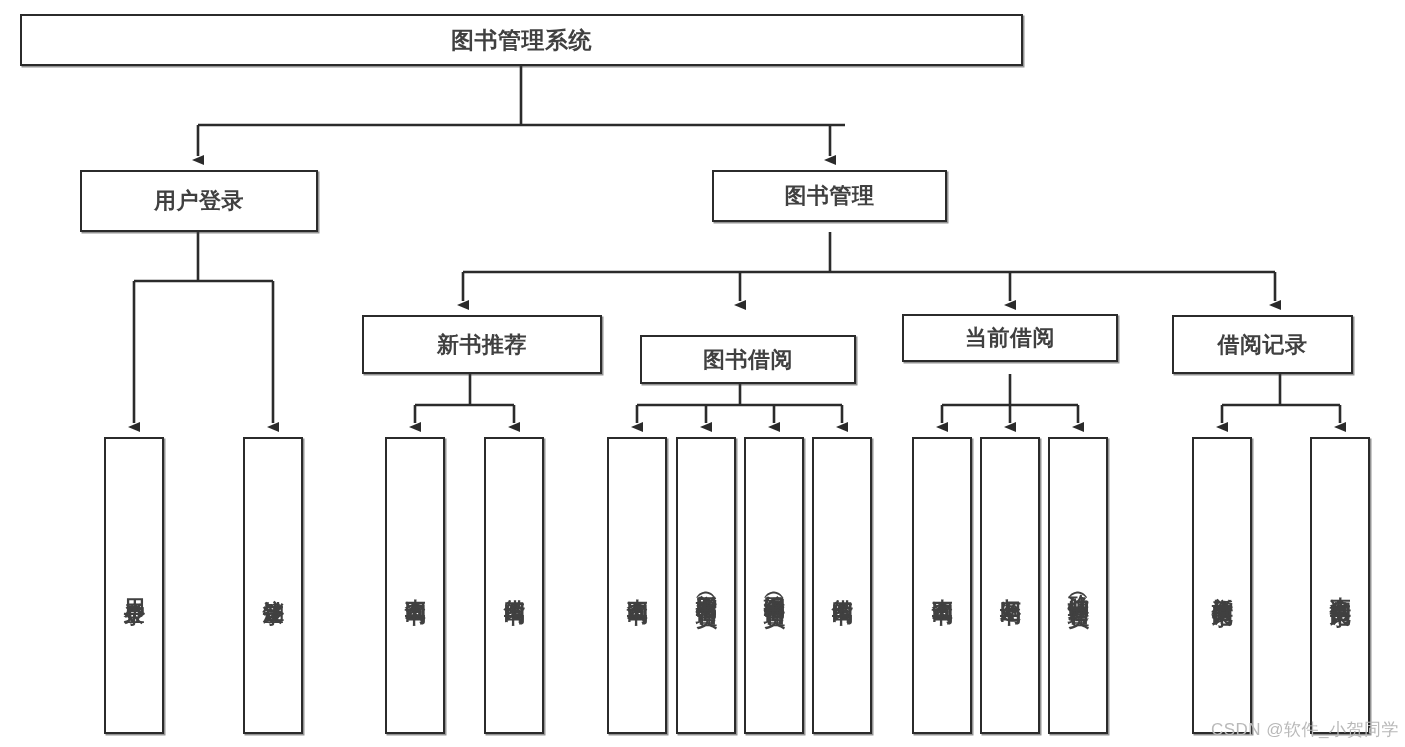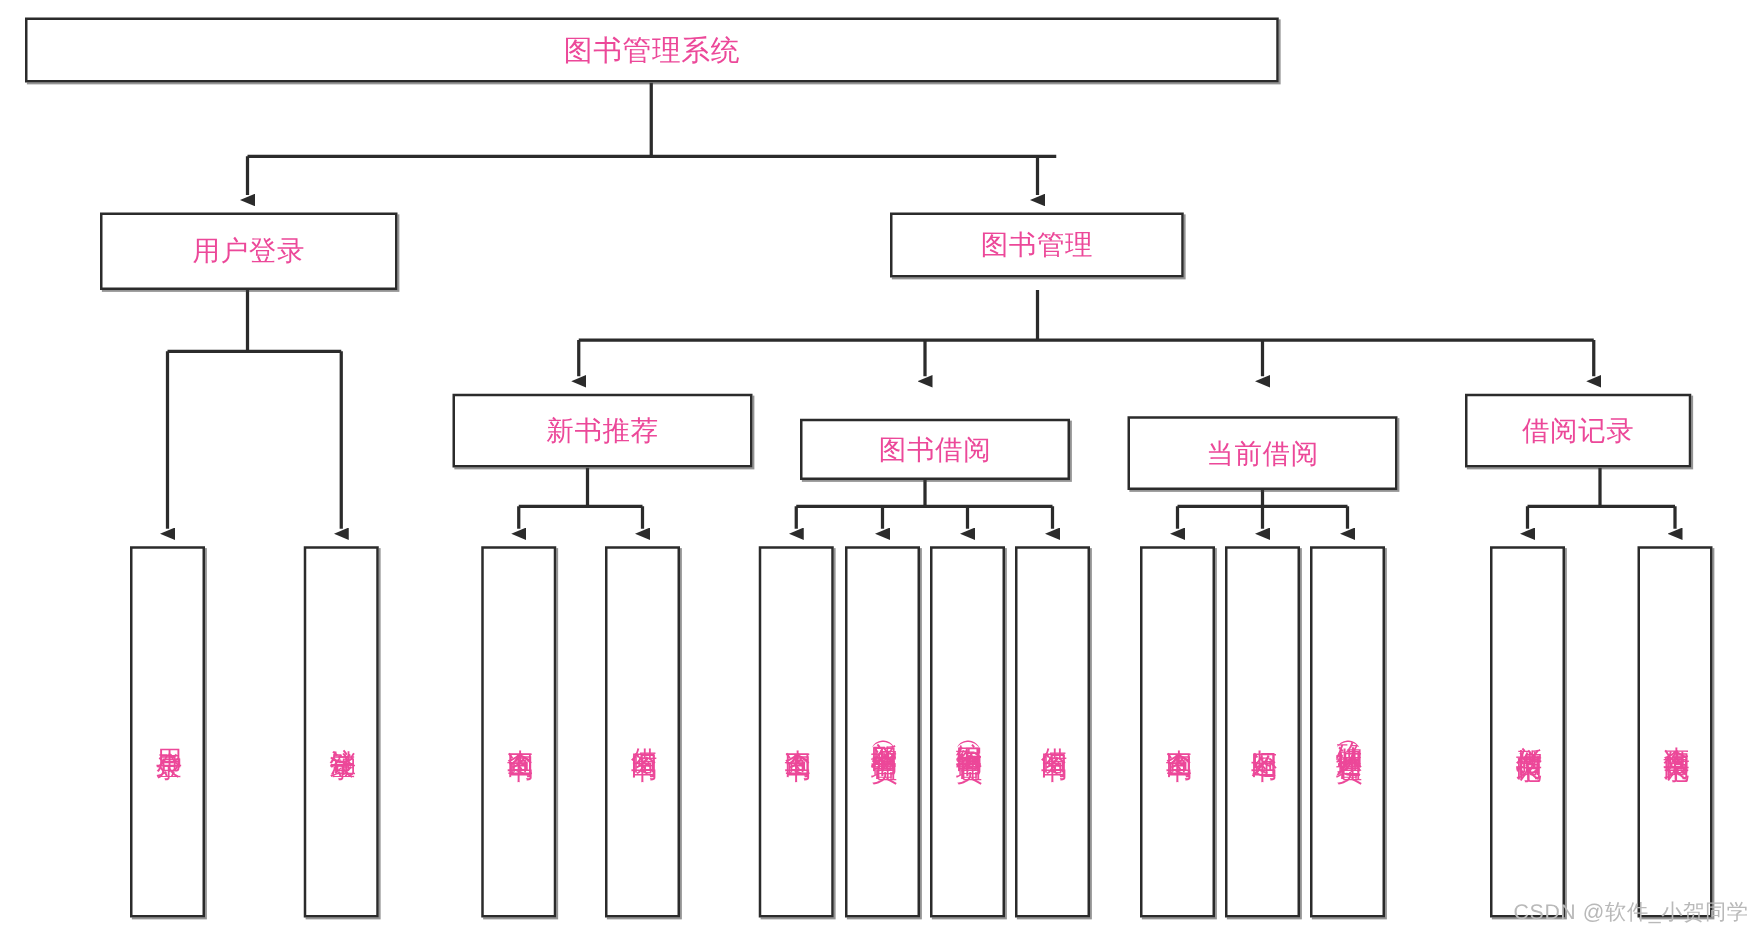--- a/index.html
+++ b/index.html
@@ -28,21 +28,22 @@
   }
   .node {
     position: absolute;
     box-sizing: border-box;
     background: #ffffff;
     border: 2px solid #2b2b2b;
     box-shadow: 1.5px 1.5px 0 rgba(60,60,60,0.55);
     display: flex;
     align-items: center;
     justify-content: center;
-    color: #ec4899;
+    color: #404040;
+    font-weight: bold;
   }
   .node-label {
     font-size: 22px;
     line-height: 1.15;
     letter-spacing: 0.5px;
     white-space: nowrap;
     text-align: center;
   }
   .node.root .node-label { font-size: 23px; }
   .node.level2 .node-label { font-size: 22px; }
@@ -140,21 +141,21 @@
   </div>
 
   <div class="node level3" style="left:362px; top:315px; width:240px; height:59px;">
     <span class="node-label">新书推荐</span>
   </div>
 
   <div class="node level3" style="left:640px; top:315px; width:216px; height:49px;margin-top:20px;">
     <span class="node-label">图书借阅</span>
   </div>
 
-  <div class="node level3" style="left:902px; top:333px; width:216px; height:59px;">
+  <div class="node level3" style="left:902px; top:314px; width:216px; height:48px;">
     <span class="node-label">当前借阅</span>
   </div>
 
   <div class="node level3" style="left:1172px; top:315px; width:181px; height:59px;">
     <span class="node-label">借阅记录</span>
   </div>
 
   <div class="node leaf" style="left:104px; top:437px; width:60px; height:297px;">
     <span class="node-label">用户登录</span>
   </div>

